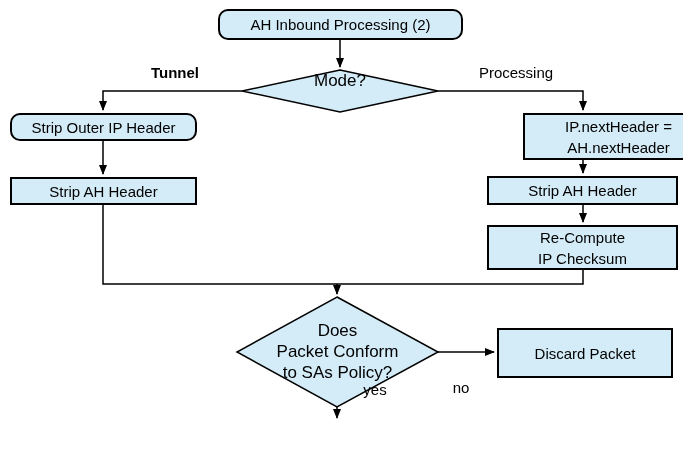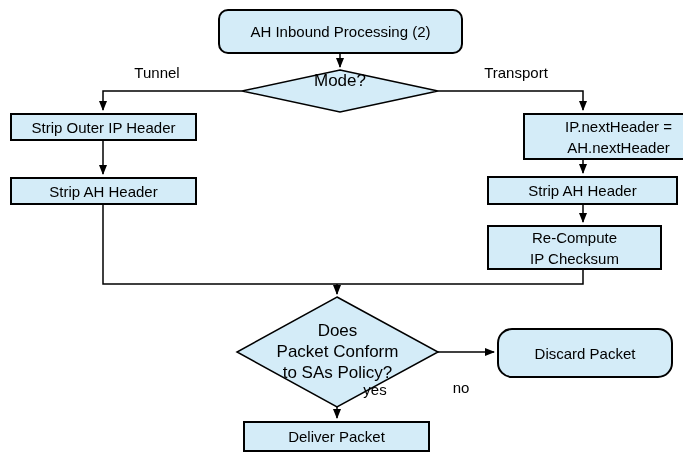--- a/index.html
+++ b/index.html
@@ -87,65 +87,62 @@
     <path class="edge" d="M583,160 L583,173" marker-end="url(#arrow)"></path>
     <path class="edge" d="M583,205 L583,222" marker-end="url(#arrow)"></path>
     <path class="edge" d="M103,205 L103,284 L583,284 L583,270"></path>
     <path class="edge" d="M337,284 L337,294" marker-end="url(#arrow)"></path>
     <path class="edge" d="M438,352 L494,352" marker-end="url(#arrow)"></path>
     <path class="edge" d="M337,407 L337,418" marker-end="url(#arrow)"></path>
     <polygon class="diamond" points="340,70 438,91 340,112 242,91"></polygon>
     <polygon class="diamond" points="337,297 438,352 337,407 237,352"></polygon>
   </svg>
 
-  <div class="node rounded" style="left:218px; top:9px; width:245px; height:45px;">
+  <div class="node rounded" style="left:218px; top:9px; width:245px; height:31px;">
     <span>AH Inbound Processing (2)</span>
   </div>
 
   <div class="dlabel" style="left:242px; top:70px; width:196px; height:42px;">
     <span>Mode?</span>
   </div>
 
-  <div class="elabel" style="left:117px; top:64px; width:80px;">Tunnel</div>
+  <div class="elabel" style="left:135px; top:64px; width:80px;font-weight:bold;">Tunnel</div>
 
-  <div class="elabel" style="left:471px; top:64px; width:90px;">Transport</div>
+  <div class="elabel" style="left:471px; top:64px; width:90px;">Processing</div>
 
-  <div class="node" style="left:10px; top:113px; width:187px; height:28px;">
+  <div class="node" style="left:10px; top:113px; width:187px; height:28px;border-radius:10px;">
     <span>Strip Outer IP Header</span>
   </div>
 
   <div class="node" style="left:10px; top:177px; width:187px; height:28px;">
     <span>Strip AH Header</span>
   </div>
 
   <div class="node" style="left:487px; top:113px; width:191px; height:47px;margin-left:36px;">
     <span>IP.nextHeader =
 AH.nextHeader</span>
   </div>
 
   <div class="node" style="left:487px; top:176px; width:191px; height:29px;">
     <span>Strip AH Header</span>
   </div>
 
-  <div class="node" style="left:487px; top:225px; width:175px; height:45px;">
+  <div class="node" style="left:487px; top:225px; width:191px; height:45px;">
     <span>Re-Compute
 IP Checksum</span>
   </div>
 
   <div class="dlabel" style="left:237px; top:320px; width:201px; height:64px;">
     <span>Does
 Packet Conform
 to SAs Policy?</span>
   </div>
 
   <div class="elabel" style="left:436px; top:331px; width:50px;margin-top:48px;">no</div>
 
   <div class="elabel" style="left:350px; top:381px; width:50px;">yes</div>
 
-  <div class="node" style="left:497px; top:328px; width:176px; height:50px;border-radius:15px;">
+  <div class="node" style="left:497px; top:328px; width:176px; height:50px;">
     <span>Discard Packet</span>
   </div>
 
-  <div class="node" style="left:243px; top:421px; width:187px; height:31px;">
-    <span>Deliver Packet</span>
-  </div>
 
 </div>
 
 </body></html>

